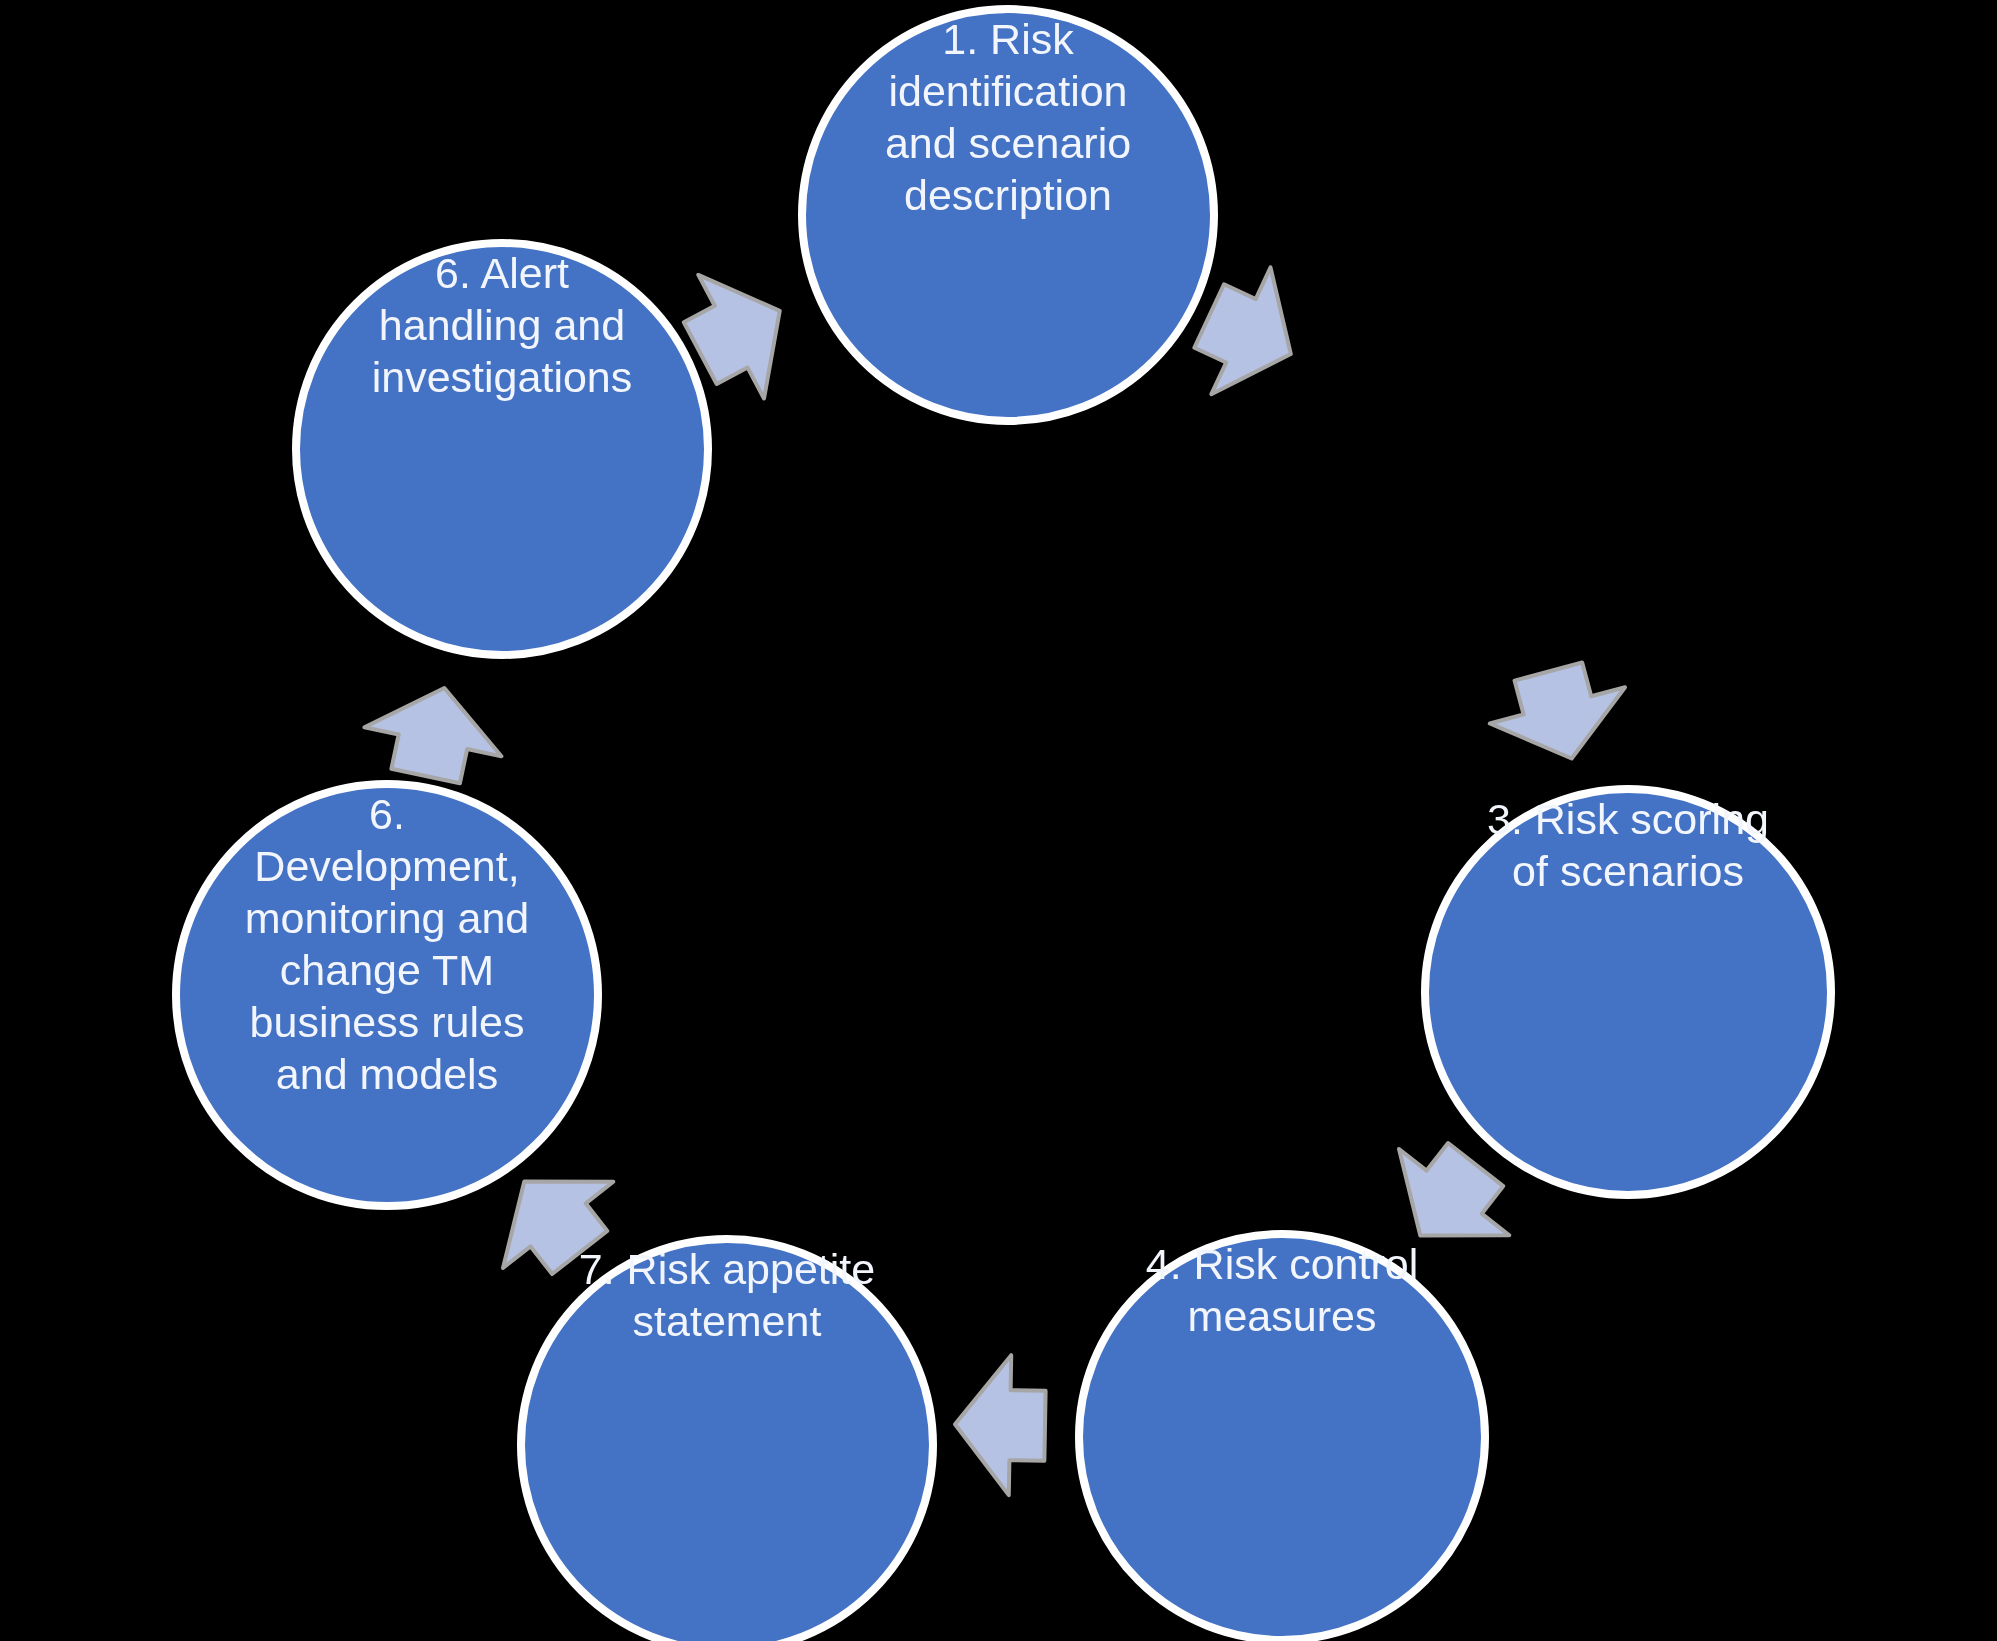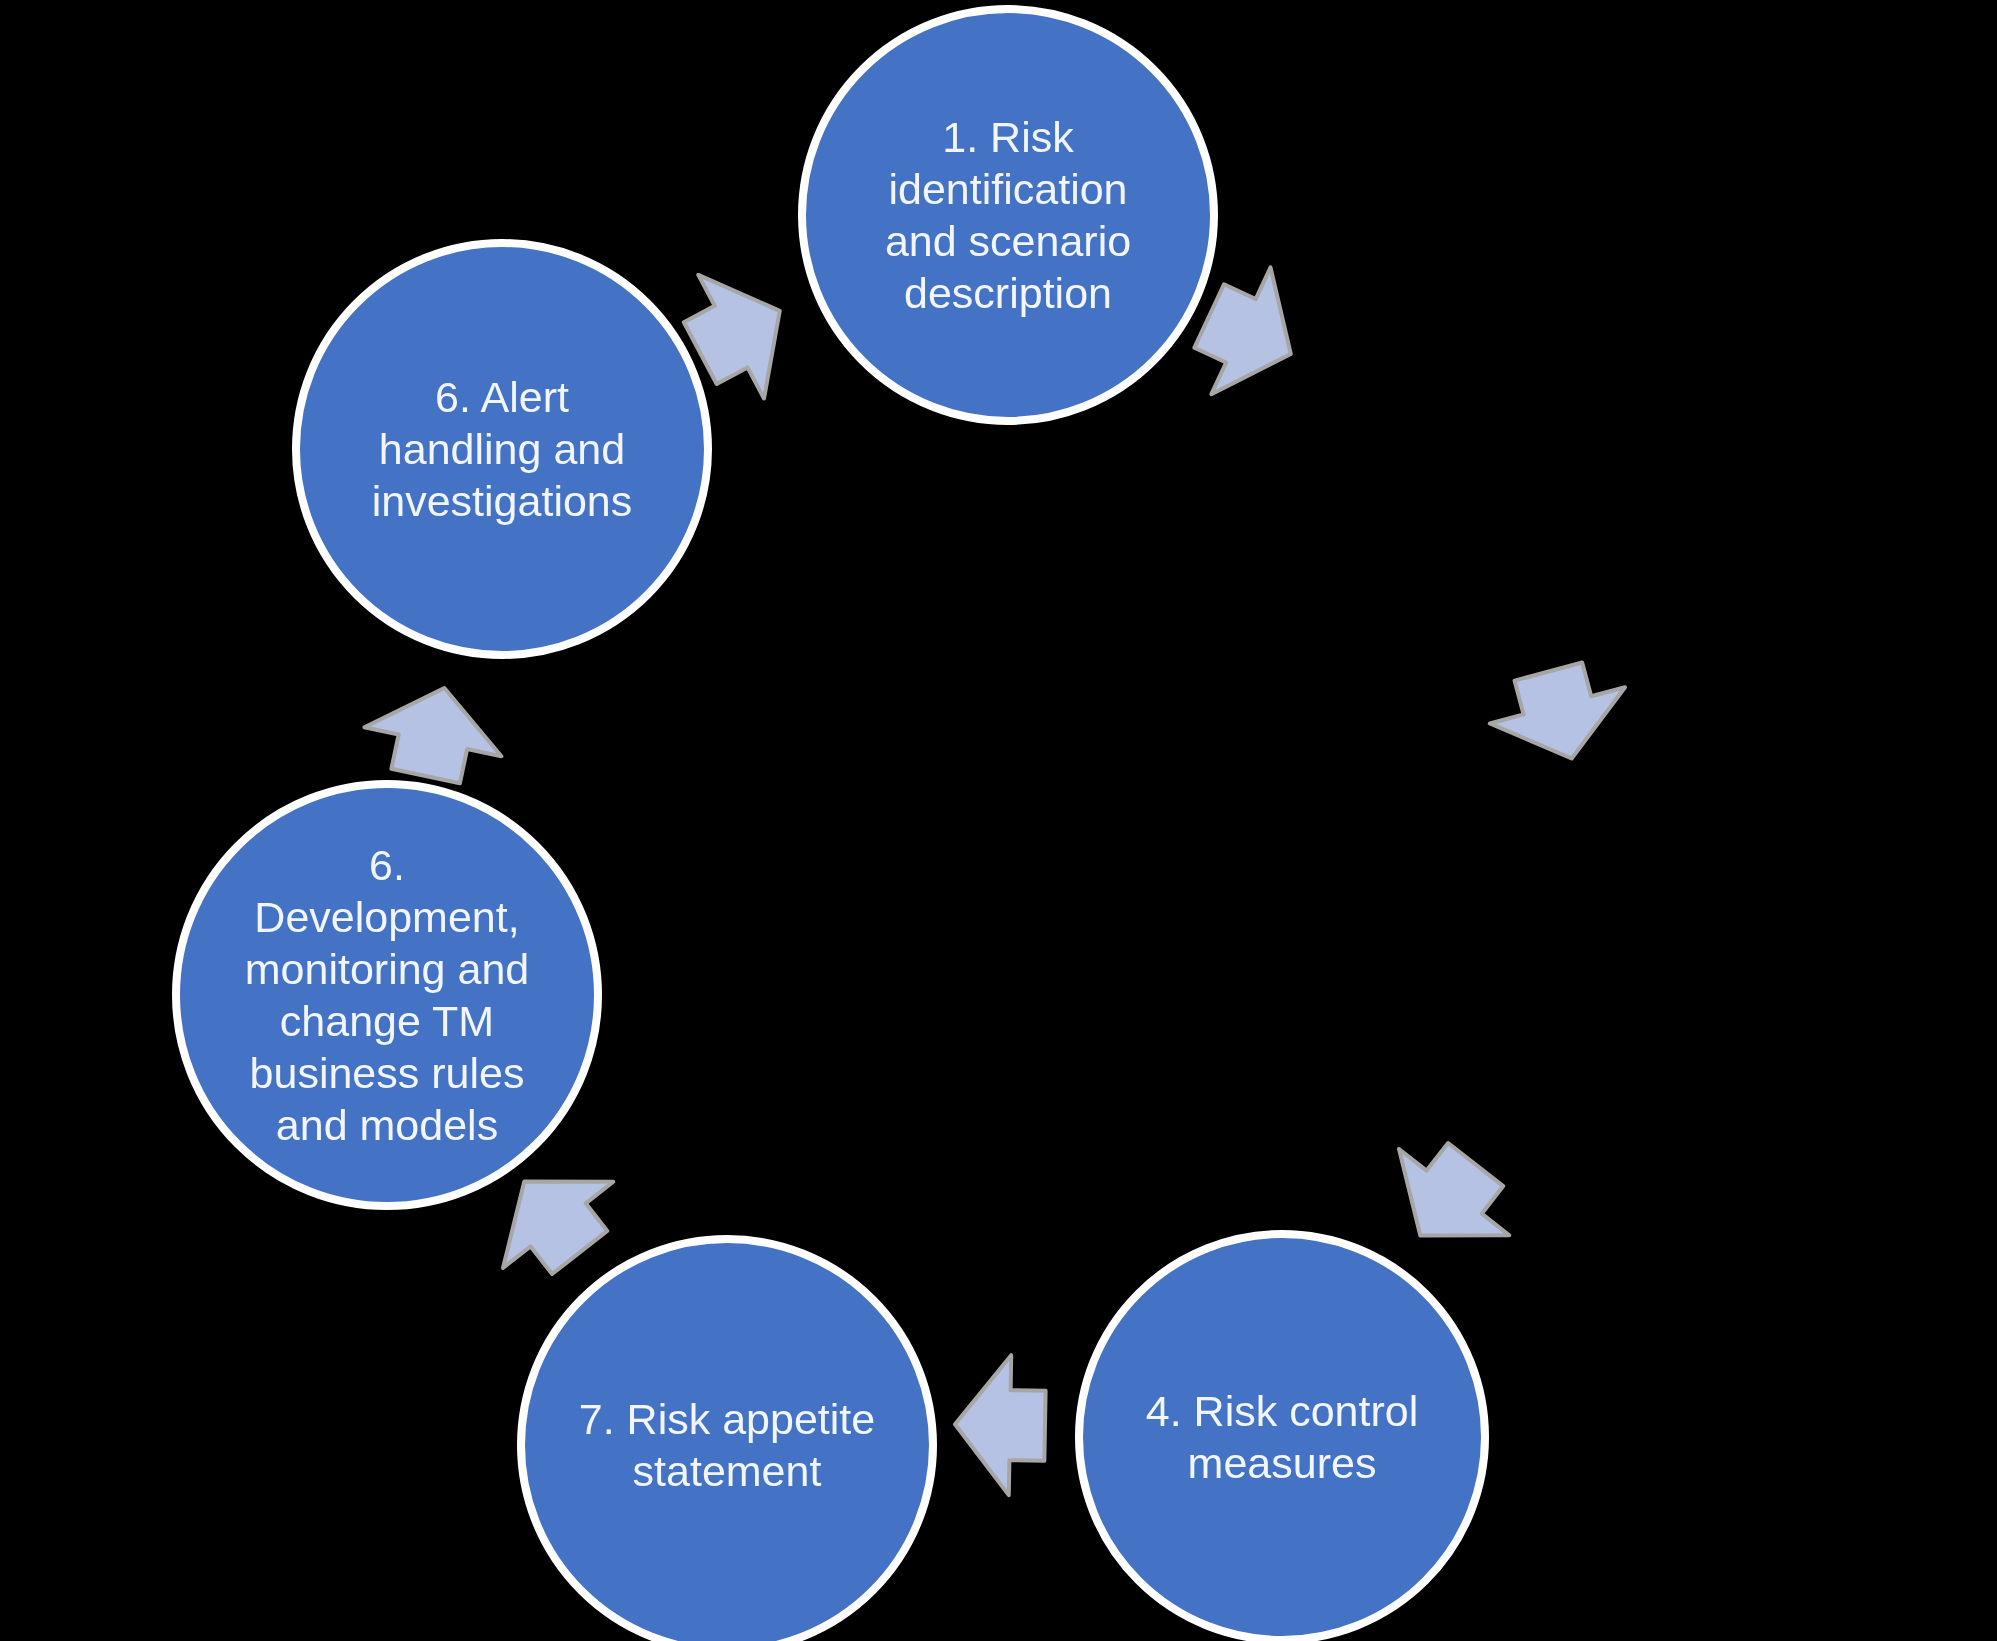--- a/index.html
+++ b/index.html
@@ -15,21 +15,20 @@
     background: var(--bg, #000);
     overflow: hidden;
   }
   .node {
     position: absolute;
     border-radius: 50%;
     background: var(--node-fill, #4472C4);
     border: 8px solid var(--node-border, #ffffff);
     box-sizing: border-box;
     display: flex;
-    align-items: center;
     justify-content: center;
   }
   .node .label {
     width: 92%;
     text-align: center;
     color: var(--text-color, #F2F6FC);
     font-size: 43px;
     line-height: 1.21;
     white-space: pre-line;
   }
@@ -67,20 +66,24 @@
 <body>
 
 <div class="stage">
 
   <div class="node c1">
     <div class="label">1. Risk
 identification
 and scenario
 description</div>
   </div>
+  <div class="node c3">
+    <div class="label">3. Risk scoring
+of scenarios</div>
+  </div>
   <div class="node c4">
     <div class="label">4. Risk control
 measures</div>
   </div>
   <div class="node c5">
     <div class="label">7. Risk appetite
 statement</div>
   </div>
   <div class="node c6">
     <div class="label">6.

